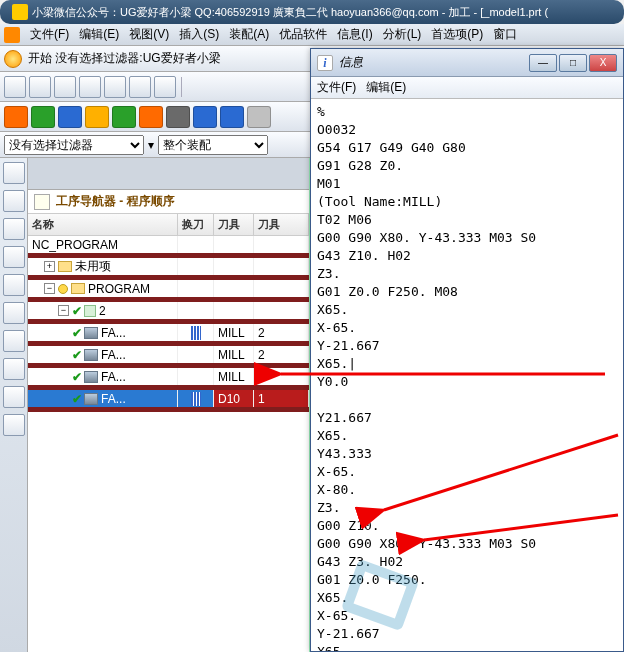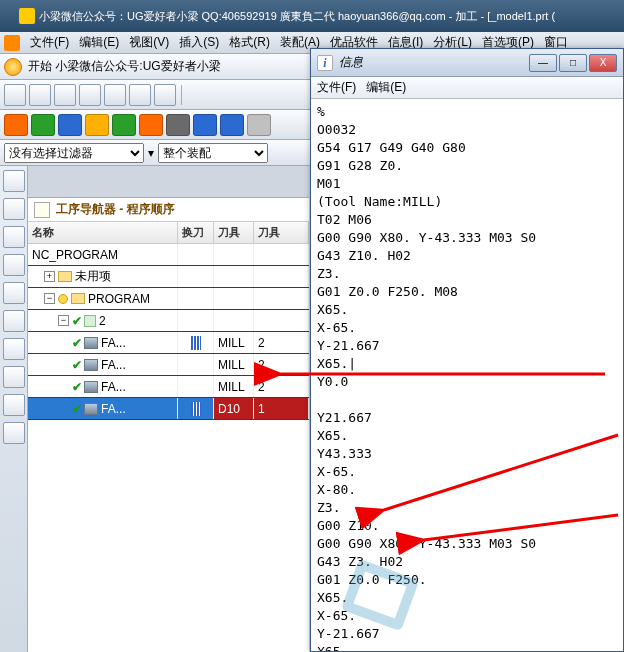--- a/index.html
+++ b/index.html
@@ -1,18 +1,18 @@
 <!DOCTYPE html>
 <html><head>
 <meta charset="utf-8">
 <style>
 * { margin: 0; padding: 0; box-sizing: border-box; font-family: "Microsoft YaHei", SimSun, sans-serif; font-size: 12px; }
 body { width: 624px; height: 652px; background: #f0f0f0; overflow: hidden; position: relative; }
 
-.titlebar { height: 32px; background: linear-gradient(#4a6a8a,#2a4a6a); color: #fff; display: flex; align-items: center; padding: 0 19px; }
+.titlebar { height: 24px; background: linear-gradient(#4a6a8a,#2a4a6a); color: #fff; display: flex; align-items: center; padding: 0 12px; border-radius: 10px; }
 .titlebar-icon { width: 16px; height: 16px; background: #ffcc00; border-radius: 2px; margin-right: 4px; }
 .titlebar-text { font-size: 11px; white-space: nowrap; overflow: hidden; }
 
 .menubar { height: 22px; background: linear-gradient(#e8eef5,#d0d8e2); border-bottom: 1px solid #aaa; display: flex; align-items: center; padding: 0 4px; gap: 2px; }
 .menu-icon { width: 16px; height: 16px; background: #ff8800; border-radius: 2px; margin-right: 4px; }
 .menubar span { padding: 2px 4px; cursor: pointer; }
 
 .startbar { height: 26px; background: linear-gradient(#fafcff,#e0e6ee); border-bottom: 1px solid #aaa; display: flex; align-items: center; padding: 0 4px; gap: 6px; }
 .start-icon { width: 18px; height: 18px; background: radial-gradient(#ffe680,#ff9900); border-radius: 50%; border: 1px solid #cc7700; }
 .sb-btn { width: 18px; height: 18px; border: 1px solid #999; background: #f0f0f0; }
@@ -33,21 +33,21 @@
 .navpanel { width: 282px; background: #fff; border-right: 1px solid #9eb; position: relative; }
 .nav-gap { height: 32px; background: #cfd6df; border-bottom: 1px solid #aaa; }
 .nav-header { height: 24px; background: #fff; border-bottom: 1px solid #ccc; display: flex; align-items: center; padding: 0 6px; color: #7a4a00; font-weight: bold; gap: 6px; }
 .nav-header::before { content: ""; width: 14px; height: 14px; border: 1px solid #aaa; background: #ffe; }
 
 .cols { display: flex; height: 22px; border-bottom: 1px solid #ccc; background: linear-gradient(#fafafa,#e8e8e8); font-weight: bold; }
 .col { border-right: 1px solid #ccc; padding: 3px 4px; font-size: 11px; color: #333; }
 .c-name { width: 150px; } .c-swap { width: 36px; } .c-tool { width: 40px; } .c-tp { flex: 1; }
 
 .tree { position: relative; }
-.row { display: flex; height: 22px; align-items: center; border-bottom: 1px solid #7f1d1d; }
+.row { display: flex; height: 22px; align-items: center; border-bottom: 5px solid #7f1d1d; }
 .row .cell { border-right: 1px solid #eee; height: 100%; display: flex; align-items: center; padding: 0 4px; overflow: hidden; white-space: nowrap; }
 .row .cn { width: 150px; } .row .cs { width: 36px; justify-content: center; } .row .ct { width: 40px; } .row .cp { flex: 1; }
 .ind0 { padding-left: 4px !important; } .ind1 { padding-left: 16px !important; } .ind2 { padding-left: 30px !important; } .ind3 { padding-left: 44px !important; }
 .exp { display: inline-block; width: 11px; height: 11px; border: 1px solid #888; text-align: center; line-height: 9px; font-size: 9px; margin-right: 3px; background: #fff; }
 .folder { display: inline-block; width: 14px; height: 11px; background: #ffe08a; border: 1px solid #caa53a; margin-right: 3px; }
 .prog { display: inline-block; width: 12px; height: 12px; background: #d8f0d8; border: 1px solid #8abf8a; margin-right: 3px; }
 .chk { color: #1a9a1a; margin-right: 2px; font-weight: bold; }
 .light { display: inline-block; width: 10px; height: 10px; border-radius: 50%; background: #ffd84a; border: 1px solid #c0a020; margin-right: 3px; }
 .opico { display: inline-block; width: 14px; height: 12px; background: linear-gradient(#bcd,#789); border: 1px solid #678; margin-right: 3px; }
 .bar { display: inline-block; width: 10px; height: 14px; background: repeating-linear-gradient(90deg,#36c,#36c 2px,#fff 2px,#fff 3px); }
@@ -77,32 +77,31 @@
   <div class="titlebar-icon"></div>
   <div class="titlebar-text">小梁微信公众号：UG爱好者小梁 QQ:406592919 廣東負二代 haoyuan366@qq.com - 加工 - [_model1.prt  (</div>
 </div>
 
 <div class="menubar">
   <div class="menu-icon"></div>
   <span>文件(F)</span>
   <span>编辑(E)</span>
   <span>视图(V)</span>
   <span>插入(S)</span>
-  <span>格式(R)</span>
   <span>装配(A)</span>
   <span>优品软件</span>
   <span>信息(I)</span>
   <span>分析(L)</span>
   <span>首选项(P)</span>
   <span>窗口</span>
 </div>
 
 <div class="startbar">
   <div class="start-icon"></div>
-  <span>开始 小梁微信公众号:UG爱好者小梁</span>
+  <span>开始 没有选择过滤器:UG爱好者小梁</span>
   <div style="flex:1"></div>
   <div class="sb-btn"></div>
   <div class="sb-btn"></div>
   <div class="sb-btn"></div>
 </div>
 
 <div class="toolbar1">
   <div class="tb"></div>
   <div class="tb"></div>
   <div class="tb"></div>

